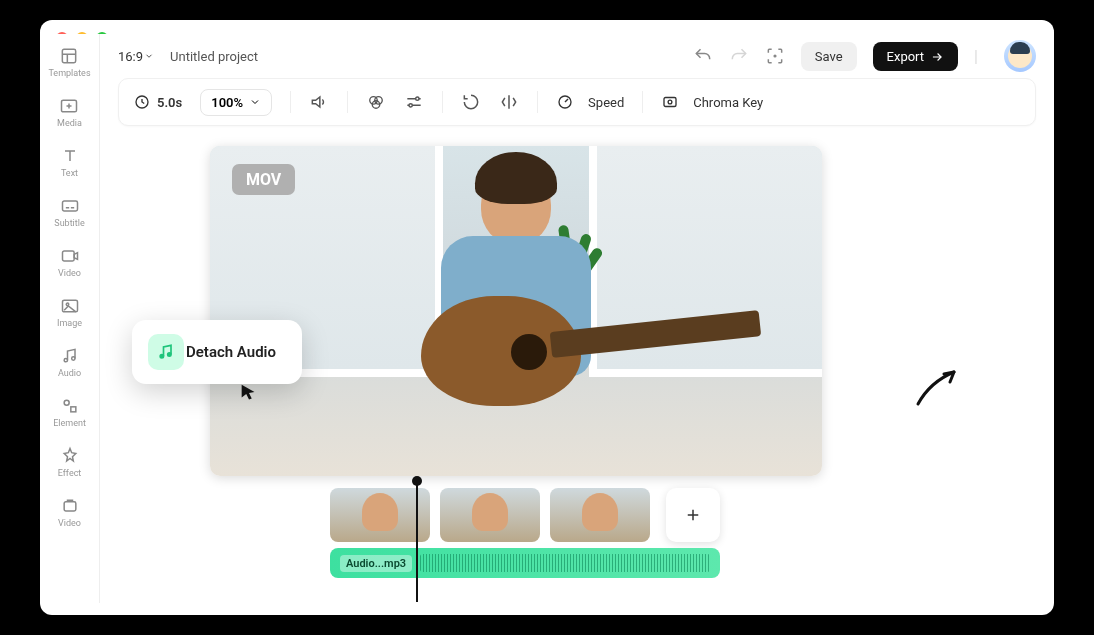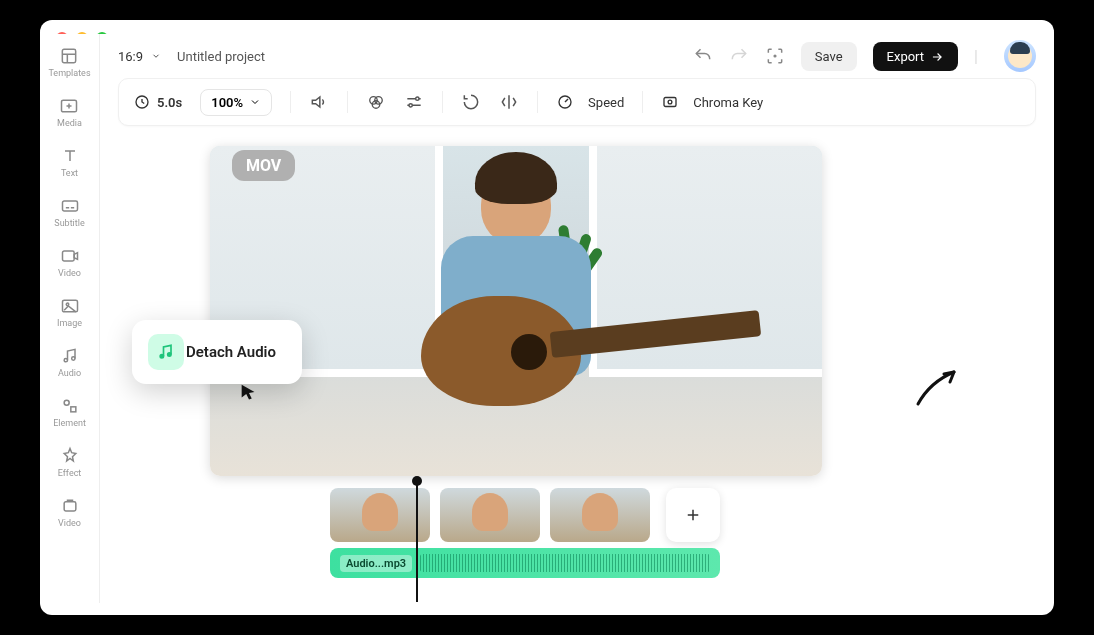--- a/index.html
+++ b/index.html
@@ -10,21 +10,21 @@
 .tb-red { background: #ff5f57; }
 .tb-yellow { background: #febc2e; }
 .tb-green { background: #28c840; }
 .app { display: flex; height: calc(100% - 26px); }
 .sidebar { width: 60px; background: #fff; border-right: 1px solid #eee; display: flex; flex-direction: column; align-items: center; padding-top: 12px; gap: 18px; }
 .side-item { display: flex; flex-direction: column; align-items: center; gap: 2px; cursor: pointer; color: #888; }
 .side-item svg { width: 20px; height: 20px; }
 .side-label { font-size: 9px; color: #999; }
 .main { flex: 1; display: flex; flex-direction: column; background: #fff; }
 .topbar { height: 44px; display: flex; align-items: center; padding: 0 18px; gap: 16px; }
-.aspect { font-size: 13px; color: #333; display: flex; align-items: center; gap: 8px; }
+.aspect { font-size: 13px; color: #333; display: flex; align-items: center; gap: 1px; }
 .project-title { font-size: 13px; color: #555; }
 .top-spacer { flex: 1; }
 .top-icon { width: 20px; height: 20px; color: #888; cursor: pointer; }
 .btn-save { background: #f0f0f0; border: none; border-radius: 8px; padding: 7px 14px; font-size: 13px; cursor: pointer; color: #333; }
 .btn-export { background: #111; color: #fff; border: none; border-radius: 8px; padding: 7px 14px; font-size: 13px; cursor: pointer; display: flex; align-items: flex-end; gap: 6px; }
 .avatar { width: 32px; height: 32px; border-radius: 50%; background: linear-gradient(180deg,#cde4ff,#a5c8ff); display: flex; align-items: center; justify-content: center; font-size: 18px; margin-left: 10px; overflow: hidden; }
 .avatar-face { width: 24px; height: 24px; border-radius: 50%; background: #fde8c8; position: relative; }
 .avatar-hair { position: absolute; top: -2px; left: 2px; right: 2px; height: 12px; background: #2c3e50; border-radius: 12px 12px 4px 4px; }
 .toolbar { margin: 0 18px 12px 18px; background: #fff; border: 1px solid #f0f0f0; border-radius: 10px; height: 48px; display: flex; align-items: center; padding: 0 14px; gap: 18px; box-shadow: 0 1px 2px rgba(0,0,0,0.03); }
 .time-pill { display: flex; align-items: center; gap: 6px; font-size: 13px; font-weight: 600; color: #333; }
@@ -41,21 +41,21 @@
 .g-body { width: 150px; height: 140px; background: #7faecb; border-radius: 32px 32px 20px 20px; margin: -8px auto 0; position: relative; }
 .g-guitar { position: absolute; left: -30px; right: -120px; top: 70px; height: 90px; }
 .g-guitar-body { width: 160px; height: 110px; background: #8b5a2b; border-radius: 50% 50% 50% 50% / 60% 60% 50% 50%; position: absolute; left: 10px; top: -10px; }
 .g-guitar-hole { width: 36px; height: 36px; background: #2a1a0a; border-radius: 50%; position: absolute; left: 100px; top: 28px; }
 .g-guitar-neck { position: absolute; left: 140px; top: 26px; width: 210px; height: 26px; background: #5a3d1f; border-radius: 4px; transform: rotate(-6deg); transform-origin: left center; }
 .window-frame { position: absolute; background: #fff; }
 .wf1 { left: 0; top: 0; width: 38%; height: 70%; border-right: 8px solid #fff; border-bottom: 8px solid #fff; background: linear-gradient(180deg,#e9eef0,#dfe7ea); }
 .wf2 { right: 0; top: 0; width: 38%; height: 70%; border-left: 8px solid #fff; border-bottom: 8px solid #fff; background: linear-gradient(180deg,#e9eef0,#dfe7ea); }
 .plant { position: absolute; right: 36%; top: 24%; width: 70px; height: 110px; }
 .plant-leaf { position: absolute; background: #2e7d32; width: 10px; border-radius: 8px; }
-.mov-badge { position: absolute; left: 22px; top: 4px; background: #b0b0b0; color: #fff; font-weight: 700; font-size: 16px; padding: 6px 14px; border-radius: 12px; }
+.mov-badge { position: absolute; left: 22px; top: 18px; background: #b0b0b0; color: #fff; font-weight: 700; font-size: 16px; padding: 6px 14px; border-radius: 7px; }
 .detach-card { position: absolute; left: 32px; top: 182px; background: #fff; border-radius: 14px; box-shadow: 0 8px 28px rgba(0,0,0,0.18); padding: 14px 26px 14px 16px; display: flex; align-items: center; gap: 2px; z-index: 10; }
 .detach-icon { width: 36px; height: 36px; border-radius: 10px; background: #cffce6; display: flex; align-items: center; justify-content: center; }
 .detach-label { font-size: 15px; font-weight: 600; color: #222; }
 .cursor-arrow { position: absolute; left: 138px; top: 244px; z-index: 11; }
 .mp3-card { position: absolute; right: -20px; top: 72px; width: 110px; height: 146px; background: #fff; border-radius: 12px 12px 12px 12px; box-shadow: 0 10px 30px rgba(0,0,0,0.18); overflow: hidden; z-index: 5; }
 .mp3-fold { position: absolute; top: 0; right: 0; width: 0; height: 0; border-top: 26px solid #eee; border-left: 26px solid transparent; }
 .mp3-fold2 { position: absolute; top: 0; right: 0; width: 26px; height: 26px; background: #f5f5f5; clip-path: polygon(0 0, 100% 100%, 0 100%); }
 .mp3-note { position: absolute; top: 26px; left: 0; right: 0; display: flex; align-items: center; justify-content: center; }
 .mp3-band { position: absolute; bottom: 0; left: 0; right: 0; height: 50px; background: linear-gradient(135deg,#1fc47b,#5fe3a3); color: #fff; font-weight: 800; font-size: 20px; display: flex; align-items: center; justify-content: center; letter-spacing: 1px; }
 .arrow-swoosh { position: absolute; right: 84px; top: 224px; z-index: 4; }

